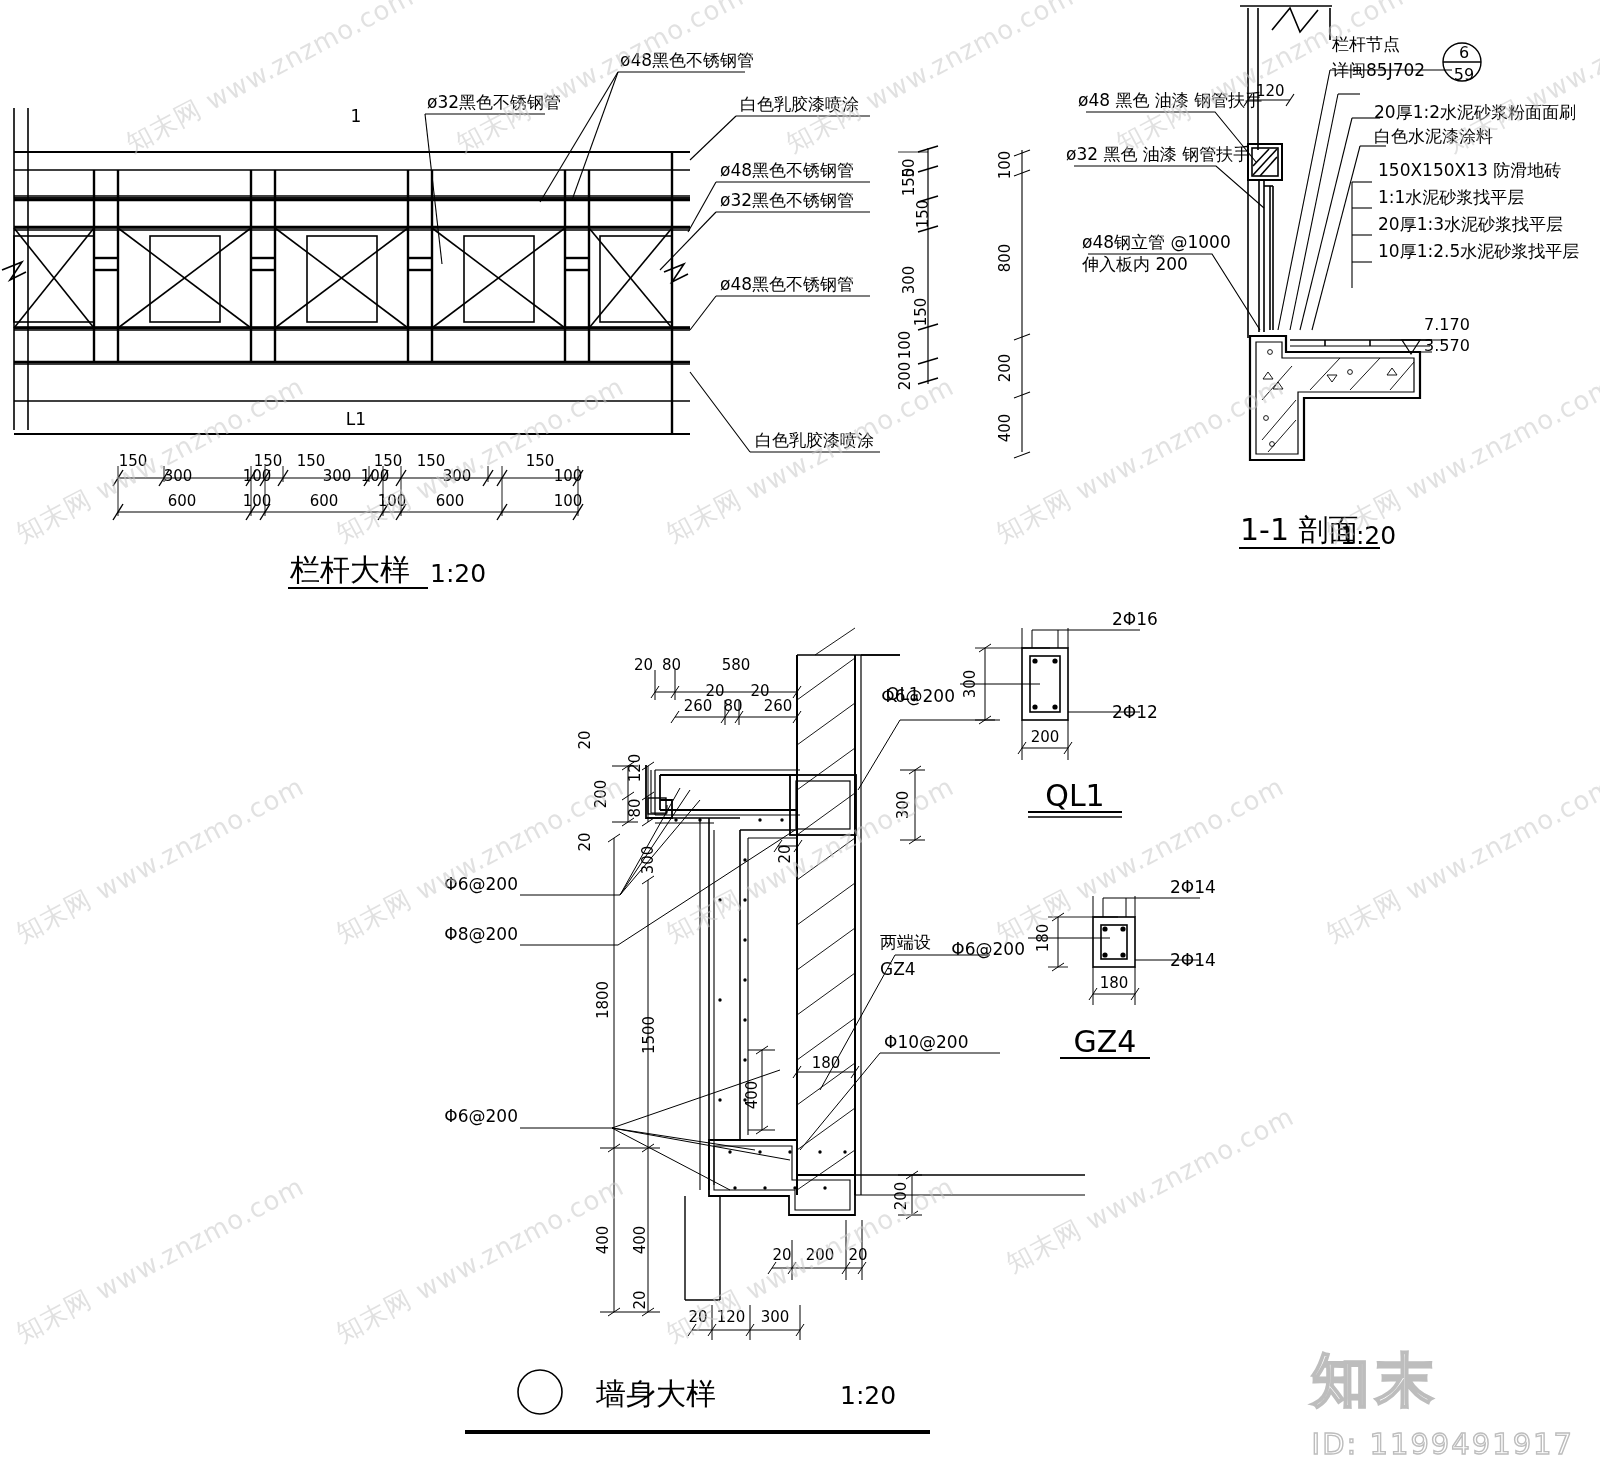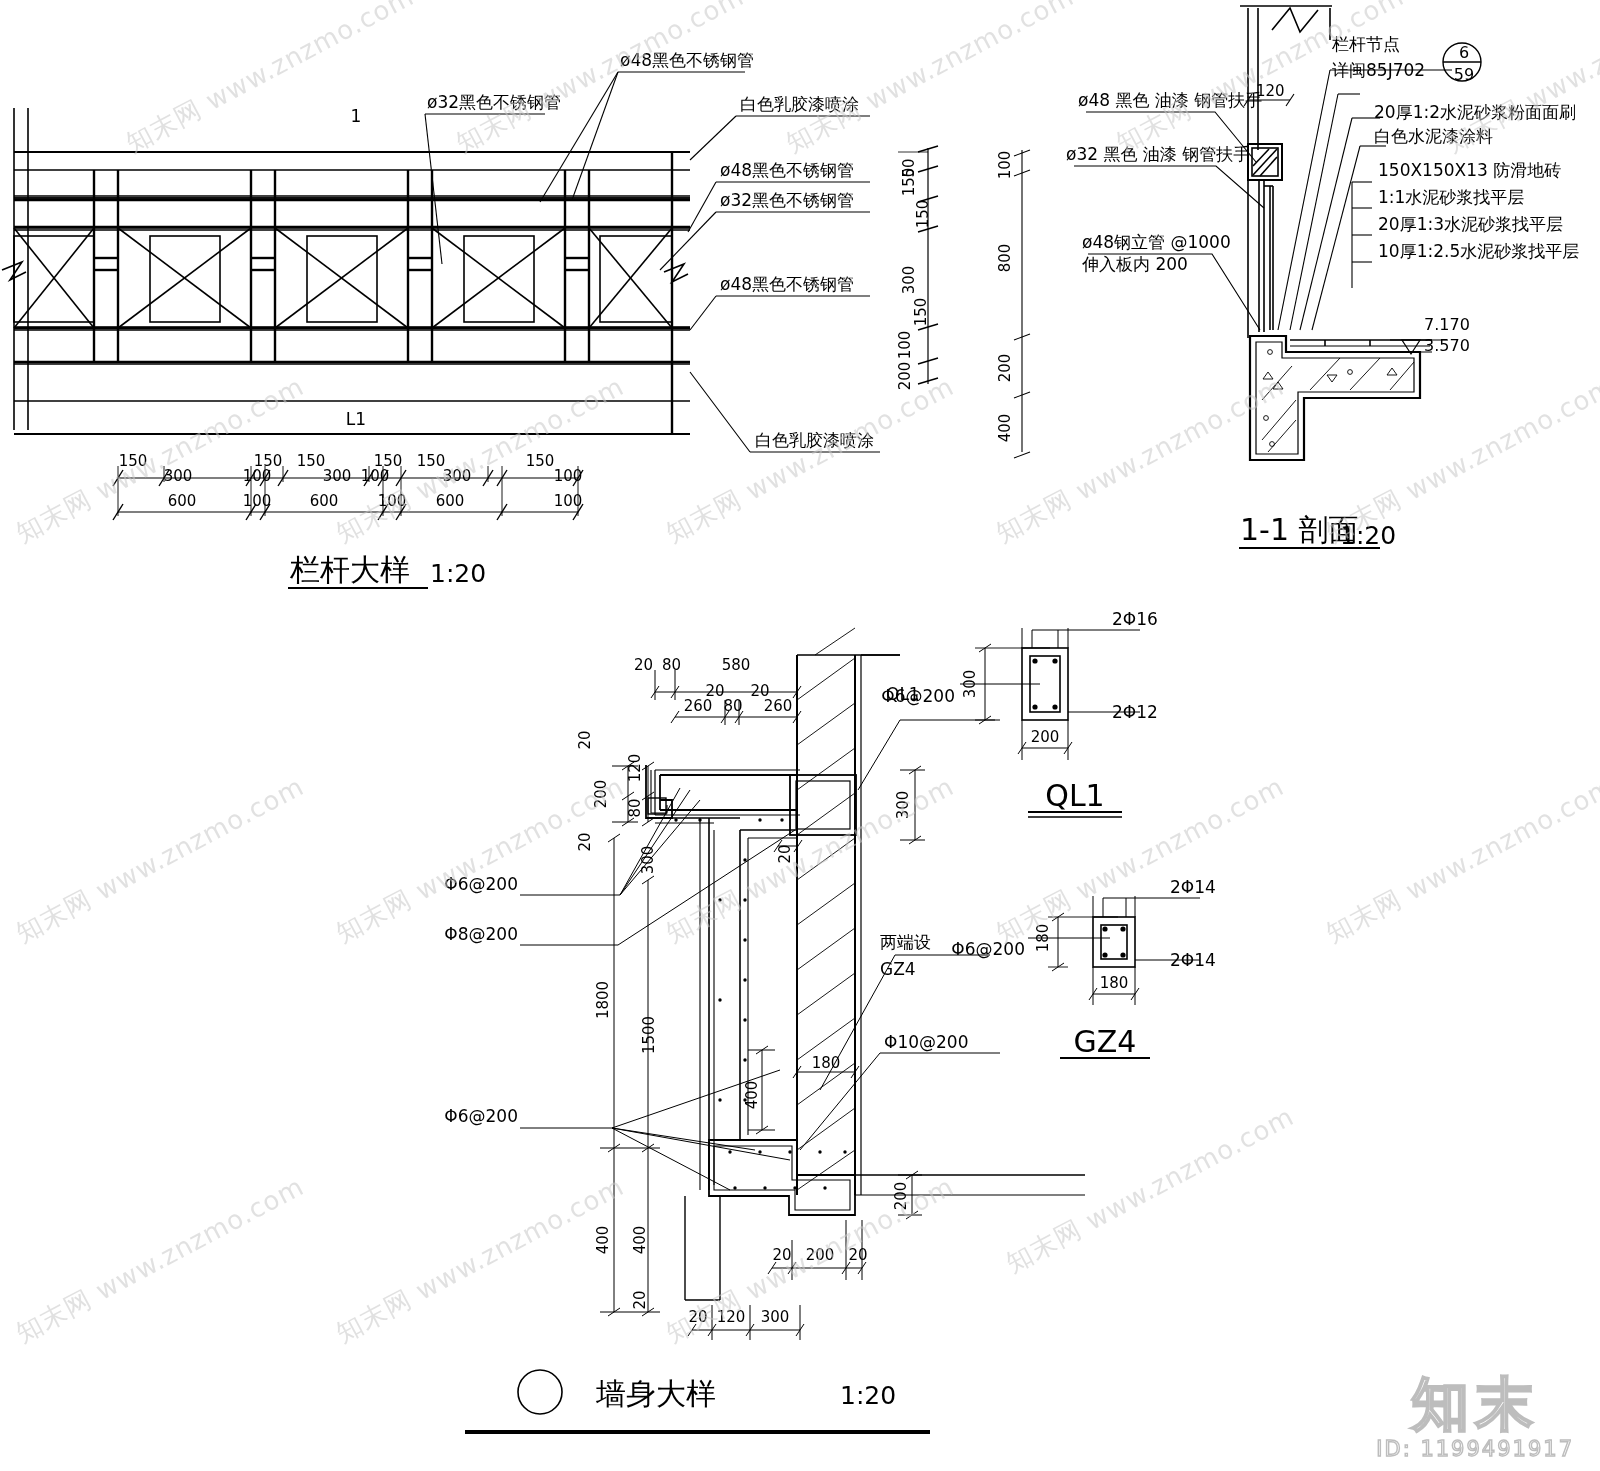--- a/index.html
+++ b/index.html
@@ -10,31 +10,31 @@
   }
   #sheet{position:absolute;left:0;top:0;width:1600px;height:1471px;}
   svg.cad{position:absolute;left:0;top:0;width:1600px;height:1471px;}
   .wm{
     position:absolute;pointer-events:none;
     color:#c9c9c9;font-size:26px;letter-spacing:1px;
     font-family:"DejaVu Sans","Liberation Sans",sans-serif;
     white-space:nowrap;opacity:.55;
     transform-origin:left top;
   }
-  .logo-wrap{position:absolute;right:26px;bottom:10px;text-align:center;pointer-events:none;}
+  .logo-wrap{position:absolute;right:26px;bottom:10px;text-align:left;pointer-events:none;}
   .logo-zw{
     font-size:58px;font-weight:bold;color:#fff;
     -webkit-text-stroke:2px #bdbdbd;
     text-shadow:0 0 0 #bdbdbd;
     letter-spacing:6px;line-height:1.05;
     font-family:"DejaVu Sans","Liberation Sans",sans-serif;
   }
   .logo-id{
-    font-size:21px;color:#fff;-webkit-text-stroke:1.4px #bdbdbd;
-    letter-spacing:2px;margin-top:2px;
+    font-size:29px;color:#fff;-webkit-text-stroke:1.4px #bdbdbd;
+    letter-spacing:2px;margin-top:16px;
     font-family:"DejaVu Sans","Liberation Sans",sans-serif;
   }
   text{font-family:"DejaVu Sans","Liberation Sans",sans-serif;fill:#000;}
   .t{font-size:17px;}
   .tz{font-size:16px;}
   .tdim{font-size:15px;}
   .ttitle{font-size:30px;}
   .tscale{font-size:25px;}
 </style>
 </head>

